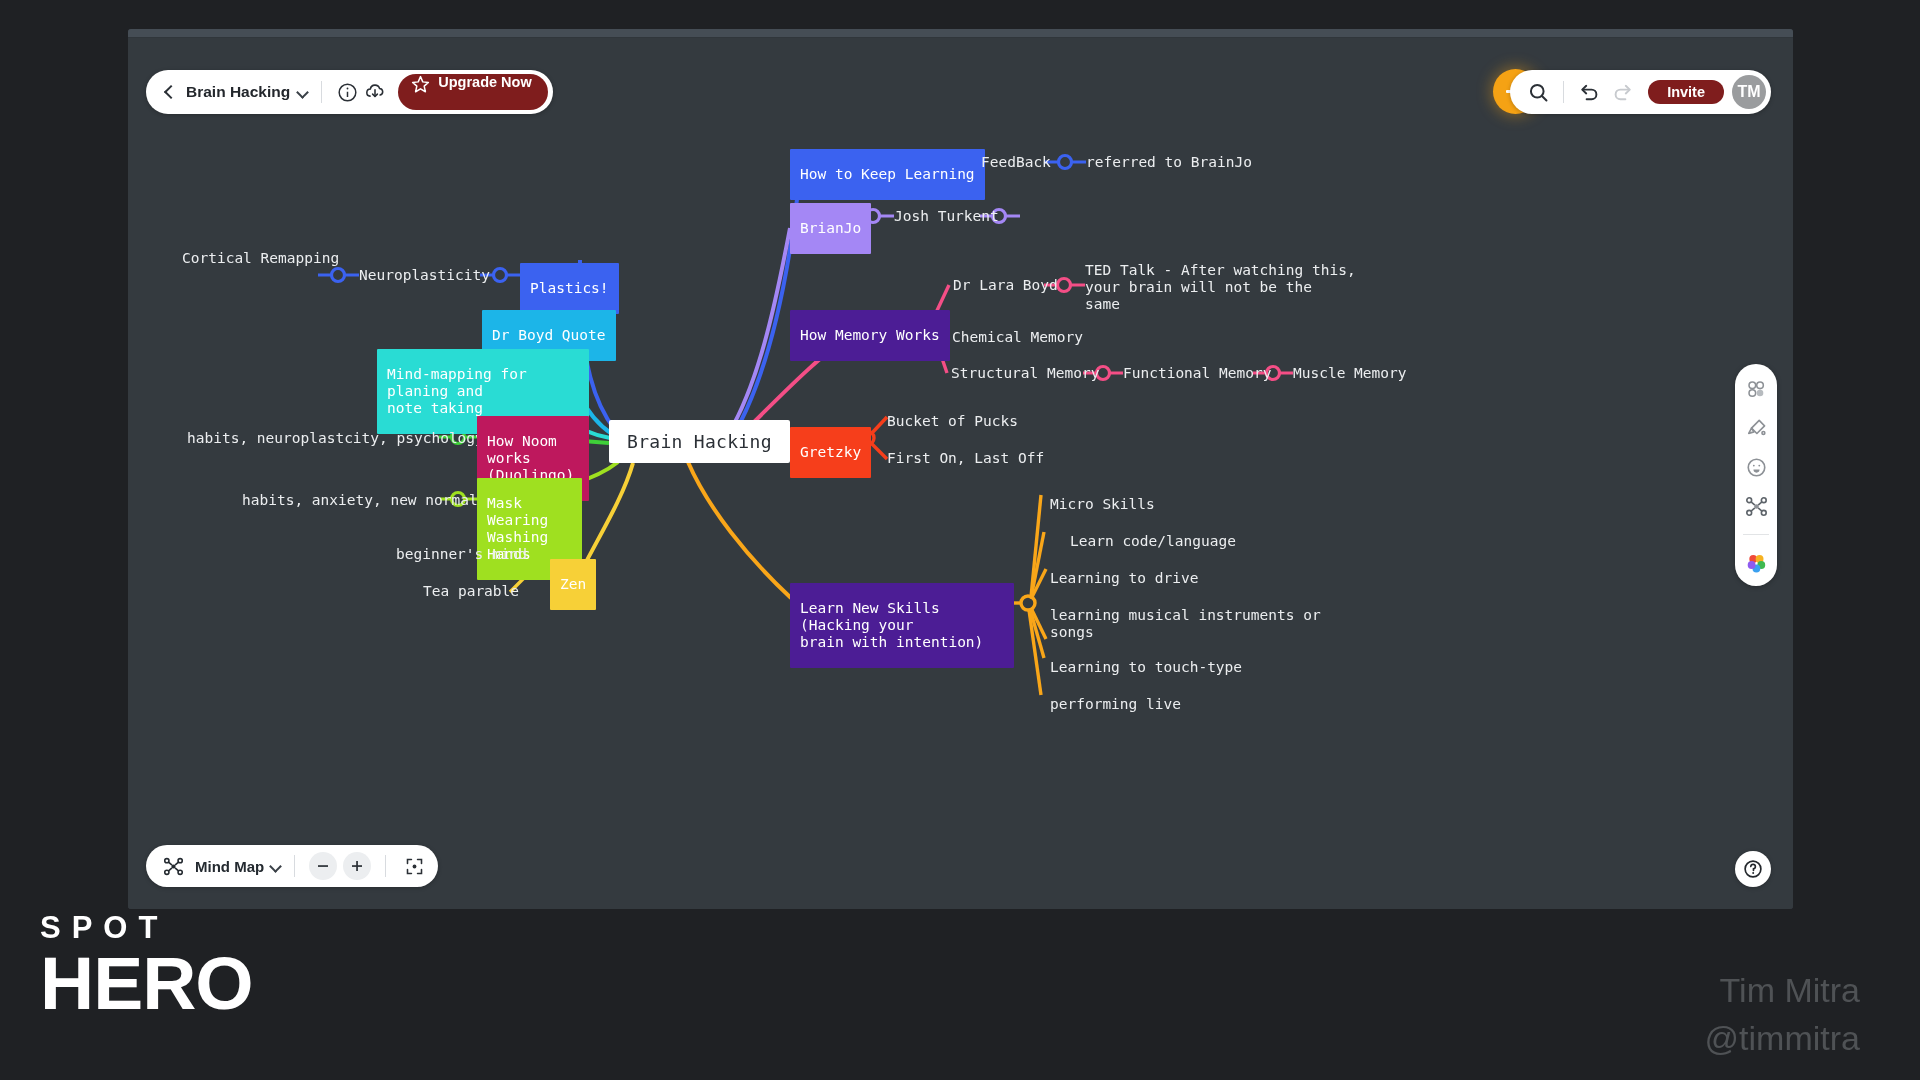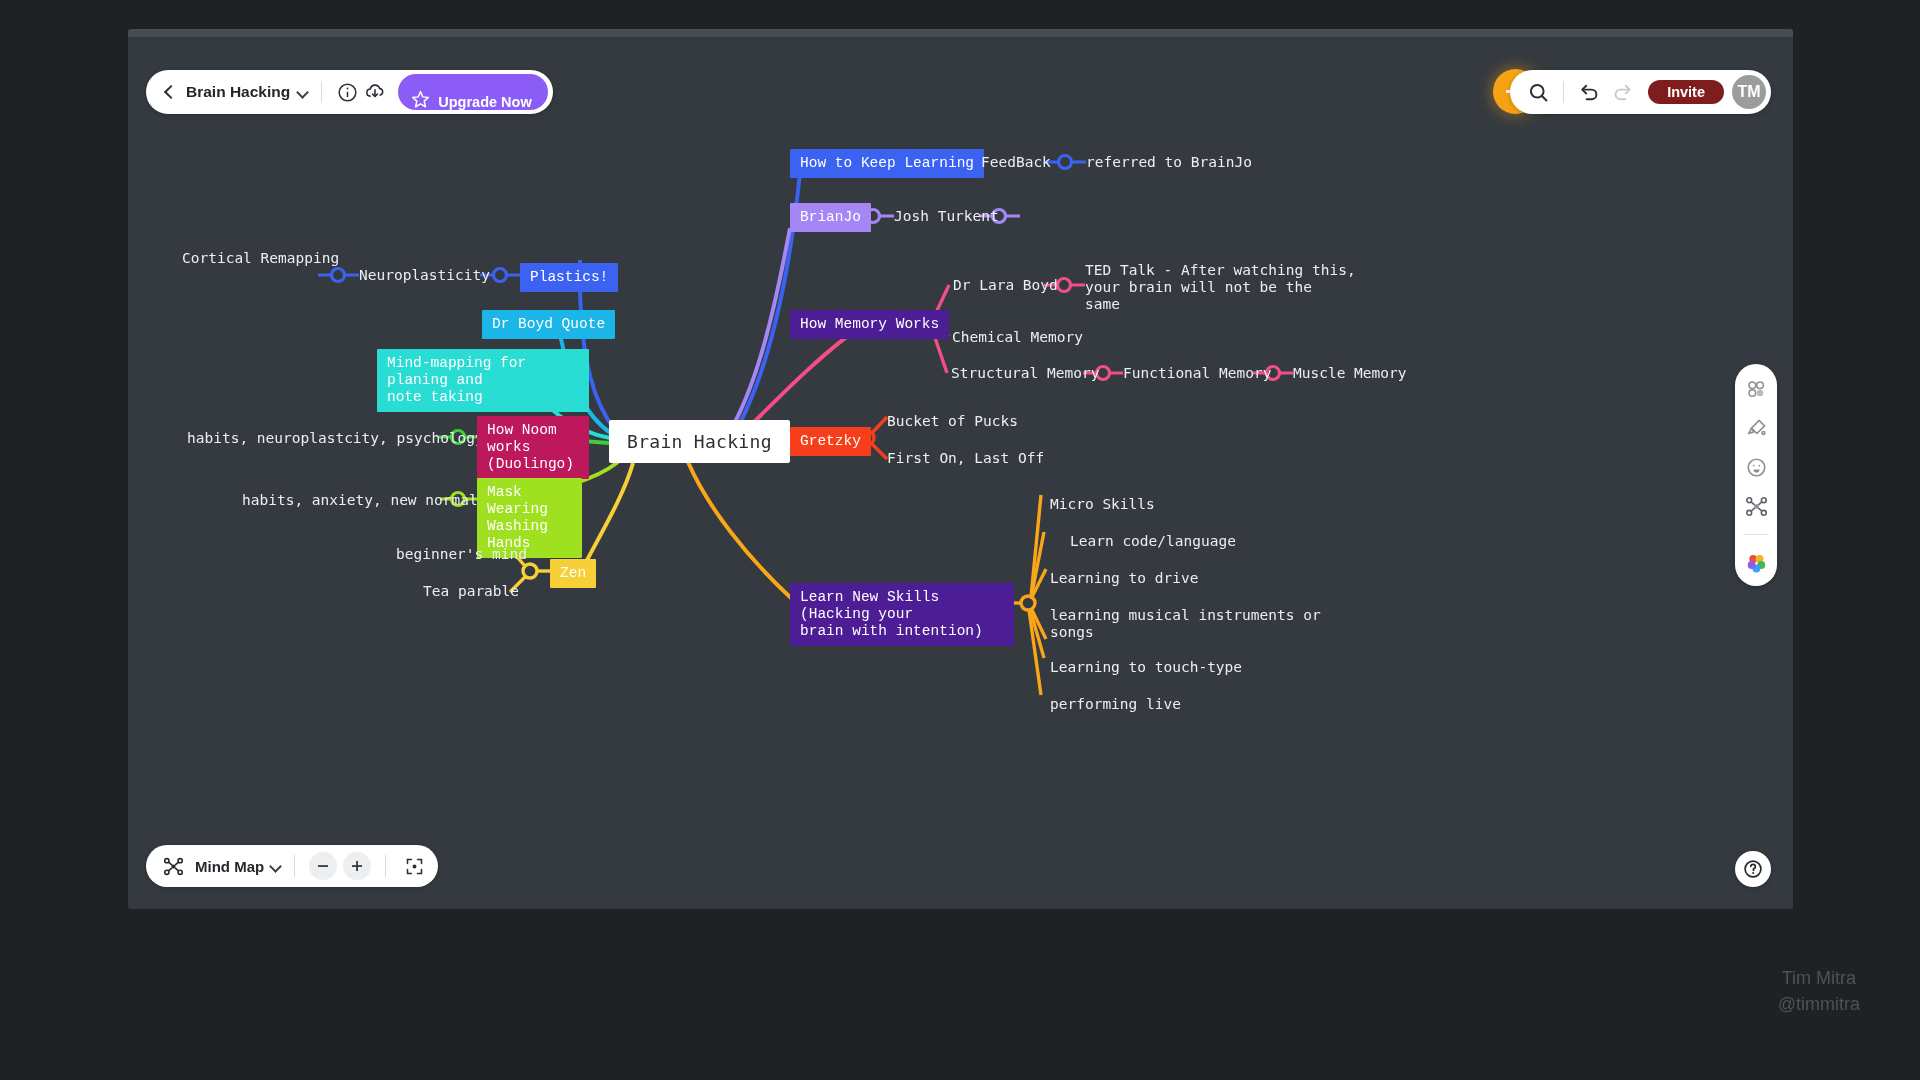--- a/index.html
+++ b/index.html
@@ -54,22 +54,22 @@
     width:7px; height:7px; border-right:2px solid #3a4047; border-bottom:2px solid #3a4047;
     transform: rotate(45deg);
   }
   .vdiv { width:1px; height:22px; background:#d8dbdf; margin:0 11px; flex:0 0 auto;}
   .ico-btn {
     width: 28px; height: 28px; display:flex; align-items:center; justify-content:center;
     flex: 0 0 auto;
   }
   .ico-btn svg { display:block; }
   .upgrade-btn {
-    height: 36px; border-radius: 18px; background:#8b5cf6;
-    display:flex; align-items:flex-end; gap:7px; padding: 0 16px 0 12px;
+    height: 36px; border-radius: 18px; background:#7f1d1d;
+    display:flex; align-items:flex-start; gap:7px; padding: 0 16px 0 12px;
     margin-left: 9px; flex:0 0 auto;
   }
   .upgrade-btn .lbl { color:#fff; font-size:14.5px; font-weight:700; white-space:nowrap;}
 
   
   .plus-fab {
     position: absolute; right: 255px; top: 31px;
     width: 45px; height: 45px; border-radius: 50%;
     background: #f5a214;
     display:flex; align-items:center; justify-content:center;
@@ -137,37 +137,37 @@
 
   
   .mm { position:absolute; left:0; top:0; width:100%; height:100%; }
   .mm svg.links { position:absolute; left:0; top:0; width:1665px; height:871px; }
   .node {
     position:absolute;
     font-family: "DejaVu Sans Mono", "Liberation Mono", monospace;
     font-size: 14.5px; line-height: 1.18;
     white-space: pre-wrap;
   }
-  .node.box { color:#fff; padding:6px 10px; border-radius:1px;font-family:Liberation Mono, monospace; }
+  .node.box { color:#fff; padding:17px 10px; border-radius:1px; }
   .node.plain { color:#eceef0; }
   .node.center {
     background:#fff; color:#2b3036; font-size:18px;
     padding:11px 18px; border-radius:2px; letter-spacing:.3px;
   }
 
   
   .spot {
     position:absolute; left:40px; top:912px;
     color:#ffffff; font-weight:800;
   }
   .spot .s1 { font-size:31px; letter-spacing:11px; line-height:1; }
   .spot .s2 { font-size:75px; letter-spacing:-1px; line-height:1.02; margin-top:2px; }
   .attrib {
-    position:absolute; right:60px; top:966px; text-align:center;
-    color:#4f5255; font-size:18px; line-height:1.42;
+    position:absolute; right:60px; top:966px; text-align:right;
+    color:#4f5255; font-size:34px; line-height:1.42;
   }
 </style>
 </head>
 <body>
 
 <div id="root">
 
   <div class="app-window">
     <div class="window-topstrip"></div>
 
@@ -455,18 +455,22 @@
         <svg width="22" height="22" viewBox="0 0 24 24" fill="none" stroke="#23272c" stroke-width="1.8">
           <circle cx="12" cy="12" r="8.6"></circle>
           <path d="M9.6 9.3a2.5 2.5 0 1 1 2.9 2.6v1.7" stroke-linecap="round"></path>
           <circle cx="12.2" cy="16.3" r="1.05" fill="#23272c" stroke="none"></circle>
         </svg>
       </div>
 
     </div>
   </div>
 
+  <div class="spot">
+    <div class="s1">SPOT</div>
+    <div class="s2">HERO</div>
+  </div>
   <div class="attrib">
     <div>Tim Mitra</div>
     <div>@timmitra</div>
   </div>
 
 </div>
 
 </body></html>

